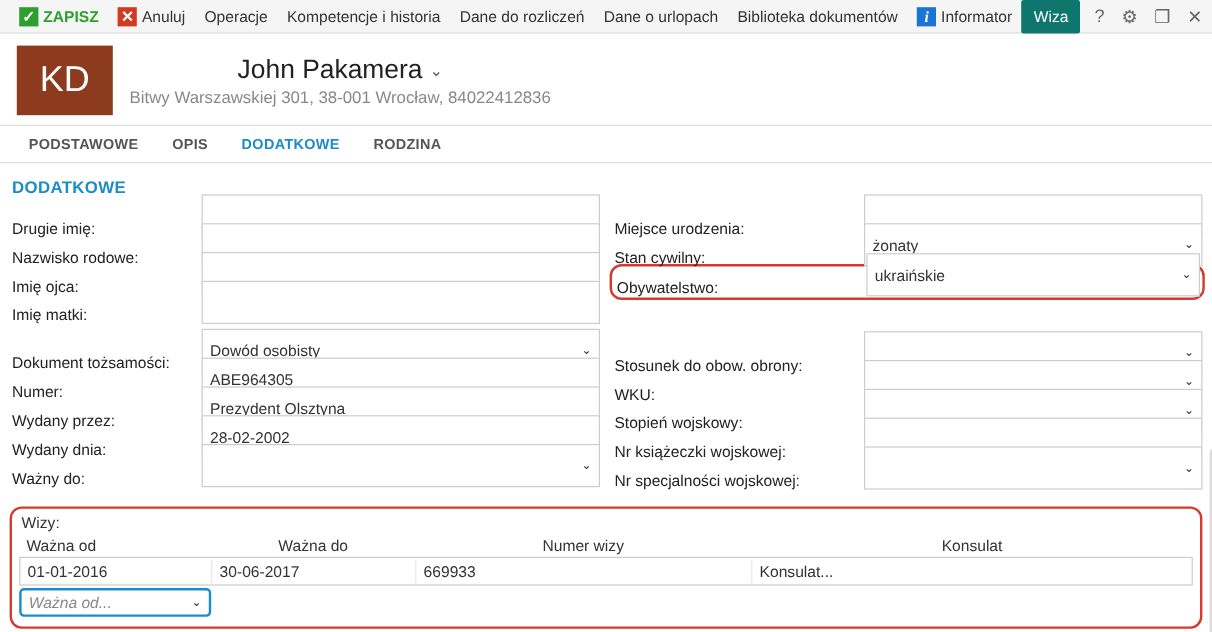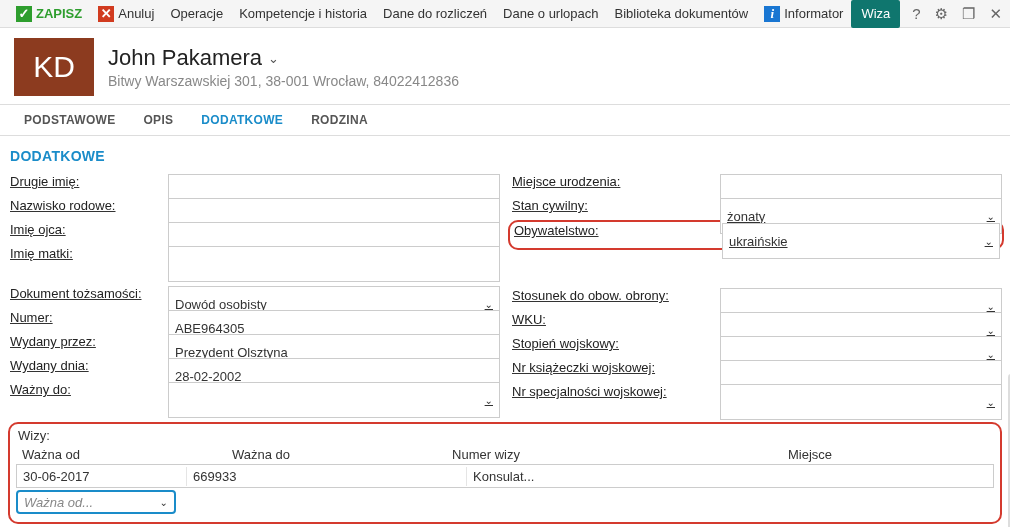--- a/index.html
+++ b/index.html
@@ -15,36 +15,36 @@
   .icon-blue { background: #1976d2; color: #fff; font-style: italic; font-family: serif; }
   .tb-green { color: #2e9e2e; font-weight: 600; }
   .tb-wiza { background: #0f766e; color: #fff; padding: 0 10px; border-radius: 2px; }
   .toolbar-right { display: flex; align-items: center; gap: 14px; color: #666; }
   .win-icon { cursor: pointer; font-size: 15px; }
   
   
   .header { display: flex; align-items: center; padding: 10px 14px 8px 14px; border-bottom: 1px solid #ddd; }
   .kd-badge { width: 80px; height: 58px; background: #8c3b1f; color: #fff; display: flex; align-items: center; justify-content: center; font-size: 30px; font-weight: 400; margin-right: 14px; }
   .header-text { display: flex; flex-direction: column; }
-  .person-name { font-size: 22px; color: #222; display: flex; align-items: center; gap: 6px; }
+  .person-name { font-size: 22px; color: #222; display: flex; align-items: center; gap: 6px; justify-content: center; }
   .chevron-down { font-size: 13px; color: #555; }
   .address { color: #888; font-size: 14px; margin-top: 2px; }
   
   
   .tabs { display: flex; border-bottom: 1px solid #ddd; padding: 0 10px; }
   .tab { padding: 8px 14px; font-size: 12px; color: #555; cursor: pointer; letter-spacing: 0.3px; font-weight: bold; }
   .tab.active { color: #1a8cc9; font-weight: 600; }
   
   .section-title { color: #1a8cc9; font-weight: 700; font-size: 14px; padding: 12px 10px 10px 10px; letter-spacing: 0.3px; }
   
   
   .content { padding: 0 8px 10px 8px; position: relative; }
   .form-cols { display: flex; gap: 10px; }
   .col { flex: 1; }
-  .row { display: flex; align-items: flex-start; height: 24px; margin-bottom: 0; text-decoration: underline; }
+  .row { display: flex; align-items: flex-end; height: 24px; margin-bottom: 0; }
   .label { width: 160px; font-size: 13px; color: #222; padding-left: 2px; }
   .col-right .label { width: 210px; }
   .field { flex: 1; height: 36px; border: 1px solid #ccc; background: #fff; padding: 0 6px; font-size: 13px; display: flex; align-items: center; justify-content: space-between; }
   .field-text { flex: 1; }
   .dd-caret { font-size: 10px; color: #333; }
   .field-plain { border: 1px solid #ccc; }
   .highlight-box { border: 2px solid #d43a2e; border-radius: 10px; padding: 1px 2px; margin: -2px -2px; }
   
   .spacer { height: 16px; }
   
@@ -242,23 +242,24 @@
         </div>
     </div>
   </div>
 
   <div class="visa-wrap">
     <div class="visa-title">Wizy:</div>
     <div class="visa-head">
       <div class="vh-waznaod">Ważna od</div>
       <div class="vh-waznado">Ważna do</div>
       <div class="vh-numer">Numer wizy</div>
-      <div class="vh-konsulat">Miejsce</div>
+      <div class="vh-konsulat">Konsulat</div>
     </div>
     <div class="visa-row">
+      <div class="vh-waznaod" style="text-align:left">01-01-2016</div>
       <div class="vh-waznado" style="text-align:left">30-06-2017</div>
       <div class="vh-numer" style="text-align:left">669933</div>
       <div class="vh-konsulat" style="text-align:left">Konsulat...</div>
     </div>
     <div class="filter-cell">
       <span>Ważna od...</span>
       <span class="dd-caret" style="font-style:normal;color:#333">⌄</span>
     </div>
   </div>
   <div class="scroll-hint"></div>

